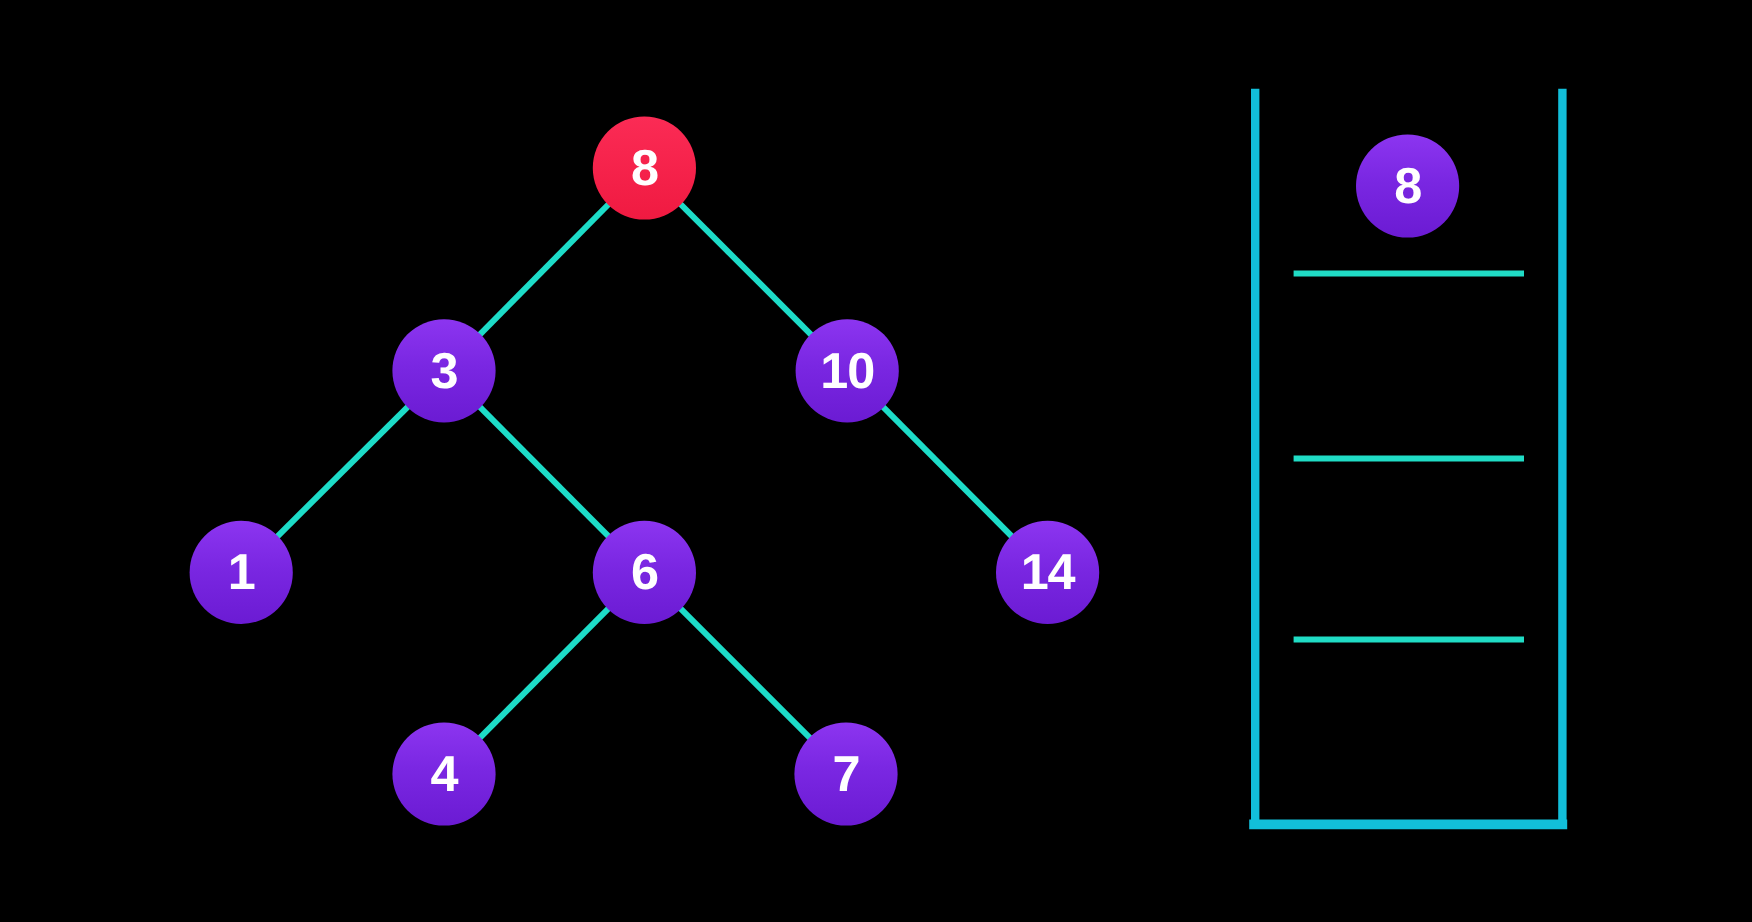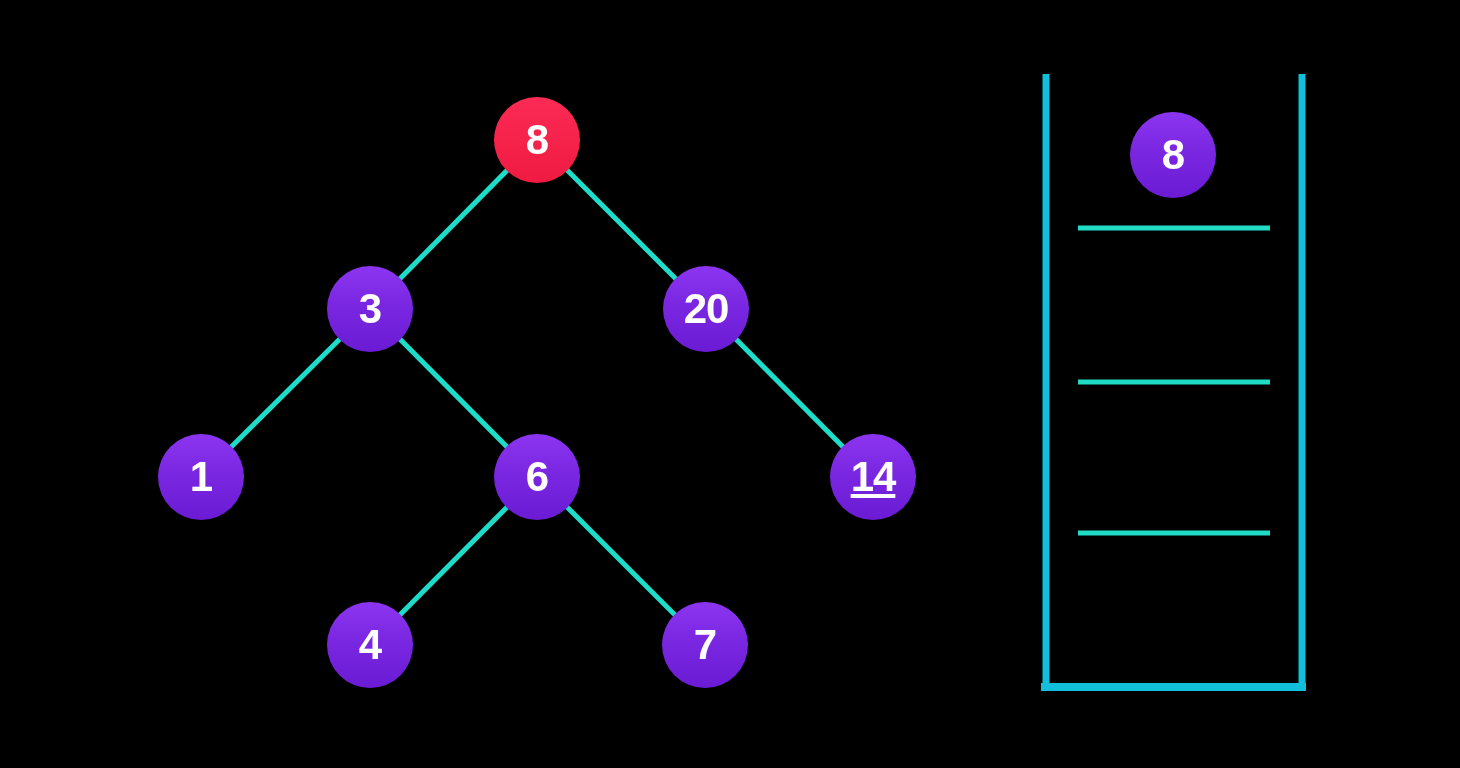--- a/index.html
+++ b/index.html
@@ -70,29 +70,29 @@
     </g>
   </svg>
 
   <div class="node red" style="left:494px;  top:97px;">
     <span>8</span>
   </div>
   <div class="node purple" style="left:327px;  top:266px;">
     <span>3</span>
   </div>
   <div class="node purple" style="left:663px;  top:266px;">
-    <span>20</span>
+    <span>10</span>
   </div>
   <div class="node purple" style="left:158px;  top:434px;">
     <span>1</span>
   </div>
   <div class="node purple" style="left:494px;  top:434px;">
     <span>6</span>
   </div>
-  <div class="node purple" style="left:830px;  top:434px;text-decoration:underline;">
+  <div class="node purple" style="left:830px;  top:434px;">
     <span>14</span>
   </div>
   <div class="node purple" style="left:327px;  top:602px;">
     <span>4</span>
   </div>
   <div class="node purple" style="left:662px;  top:602px;">
     <span>7</span>
   </div>
 
   <div class="node purple" style="left:1130px; top:112px;">

